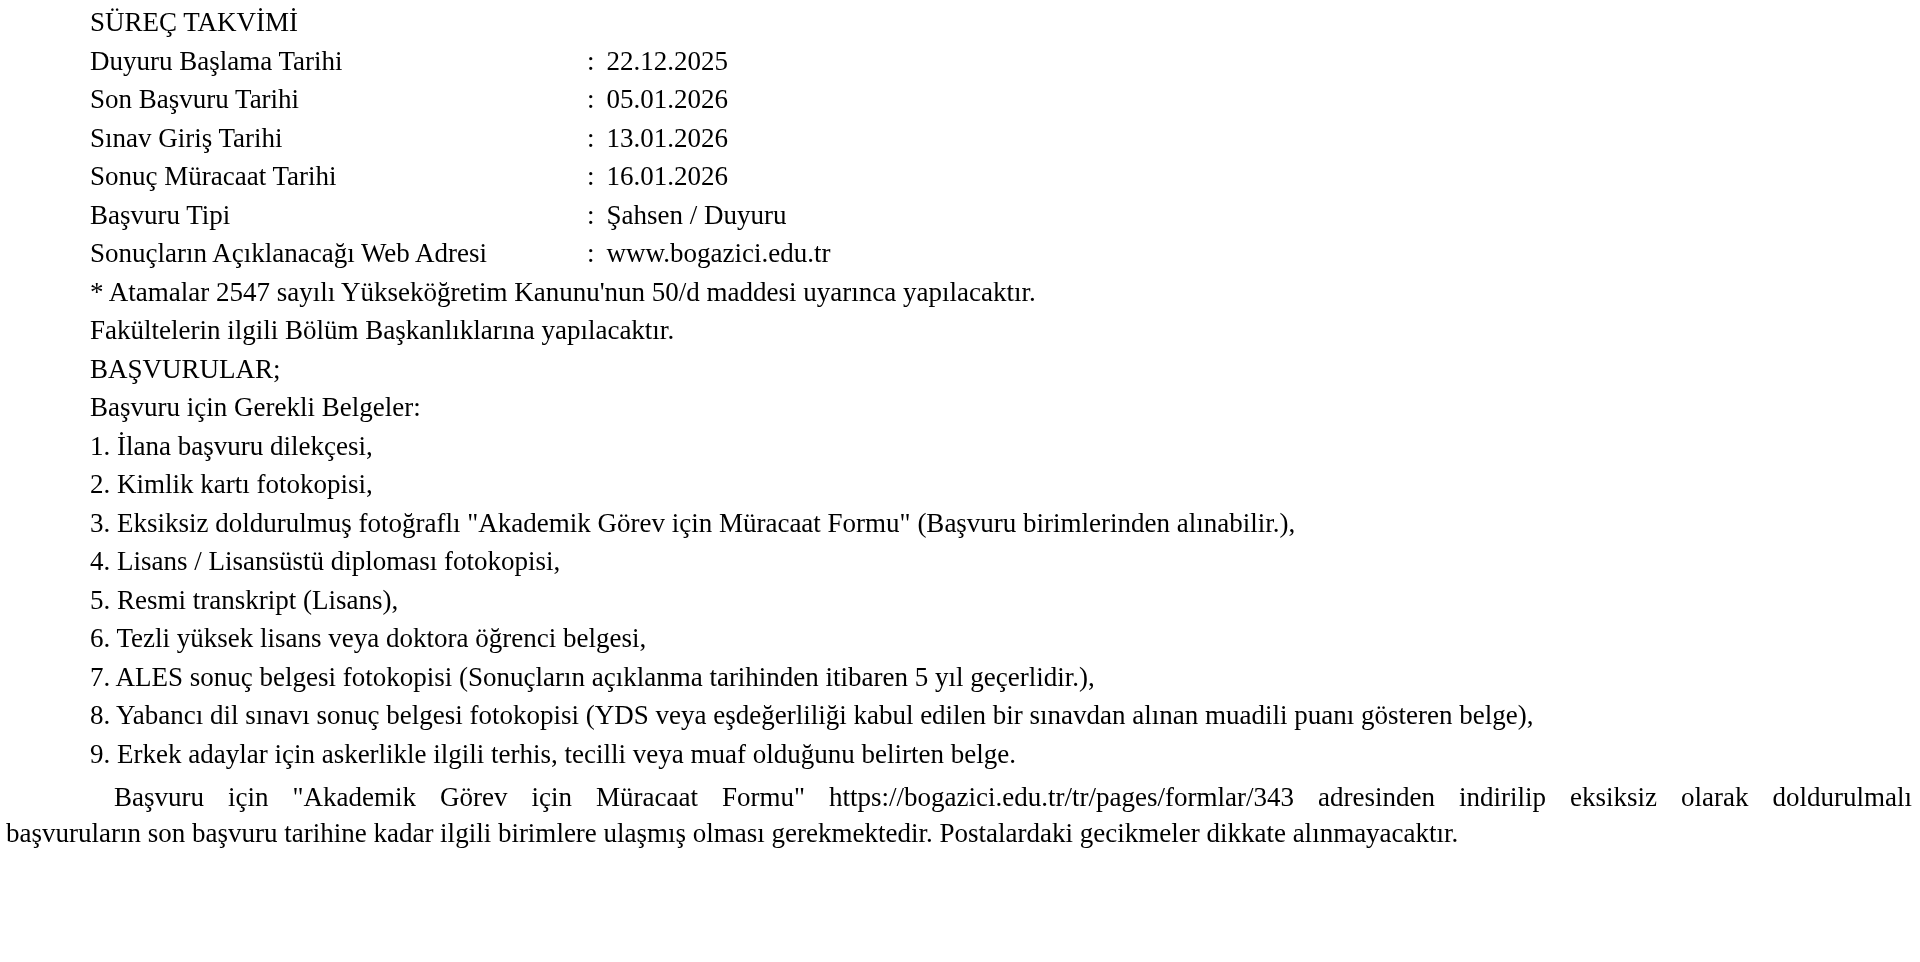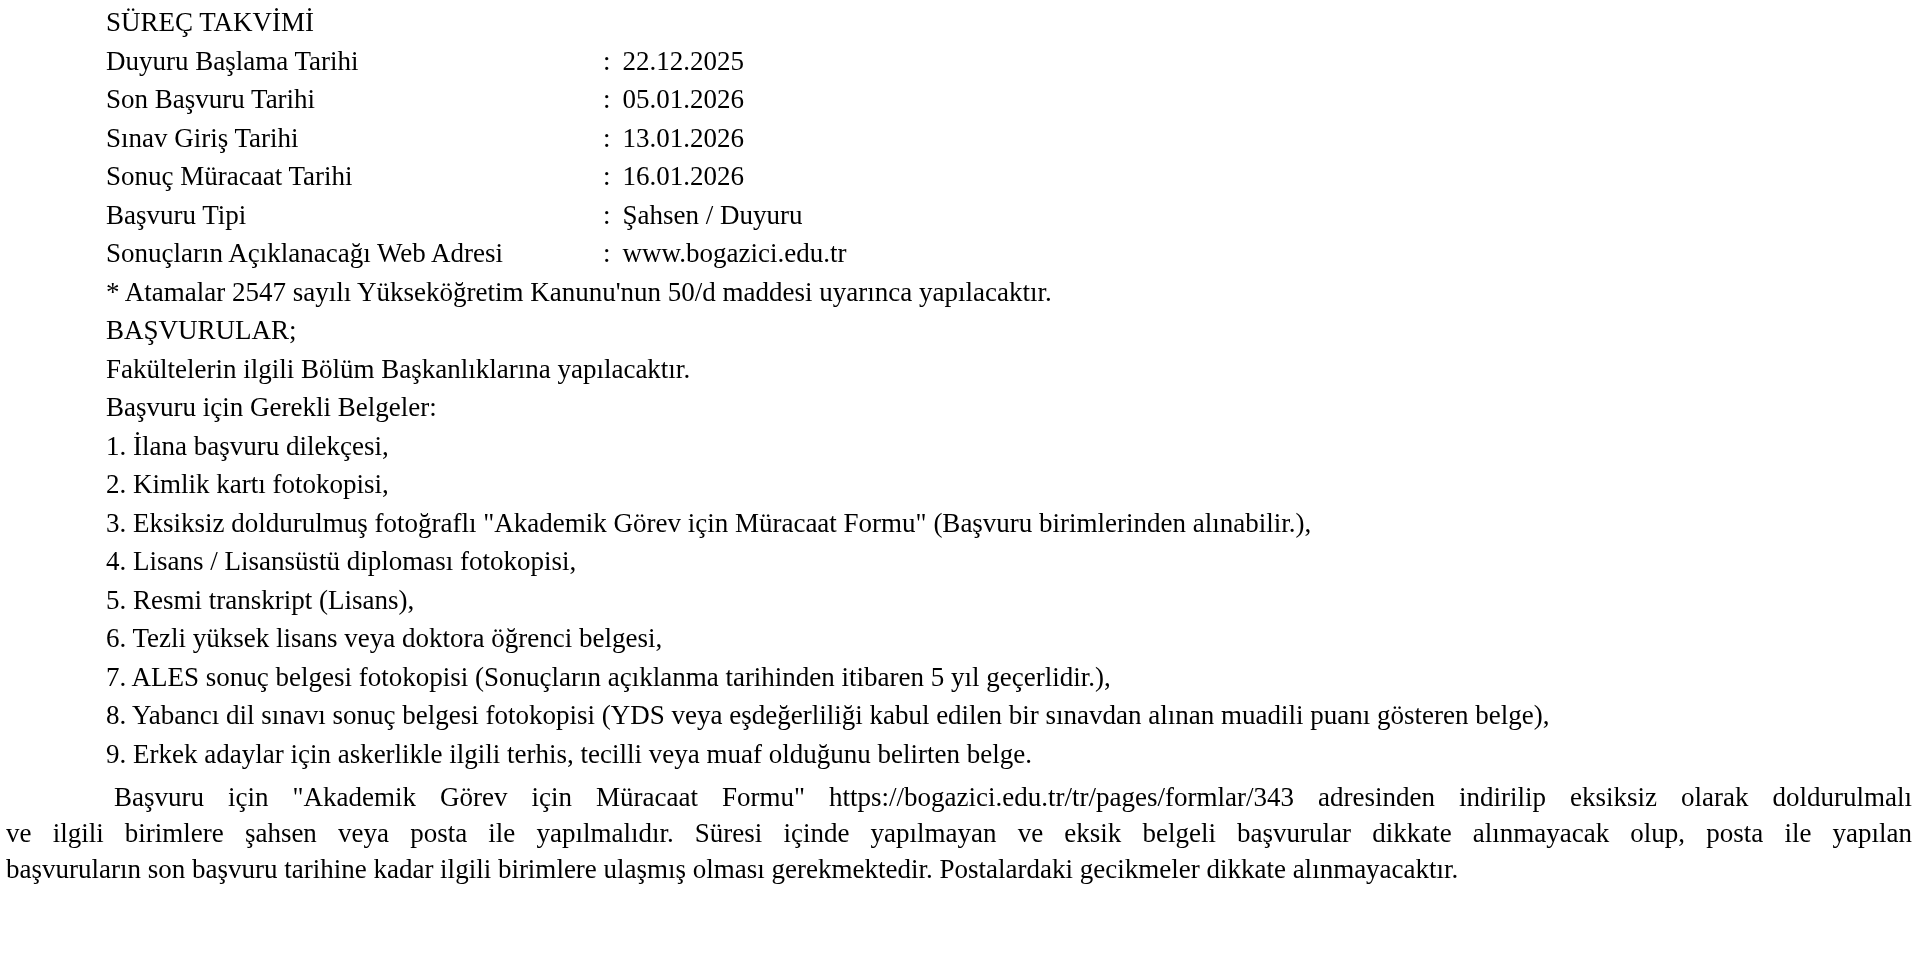--- a/index.html
+++ b/index.html
@@ -15,21 +15,20 @@
   .page {
     width: 1920px;
     height: 962px;
     padding: 3px 8px 0 6px;
     background: #ffffff;
   }
   .indented { padding-left: 84px; }
   .line {
     line-height: 38.5px;
     white-space: nowrap;
-    margin-left: 16px;
   }
   .kv-label { display: inline-block; min-width: 497px; }
   .kv-colon { display: inline-block; margin-right: 12px; }
   .paragraph { margin-top: 6px; }
   .para-line {
     line-height: 36px;
     text-justify: inter-word;
   }
   .para-line.justify {
     text-align: justify;
@@ -54,37 +53,36 @@
     <div class="line"><span class="kv-label">Sınav Giriş Tarihi</span><span class="kv-colon">:</span><span>13.01.2026</span></div>
 
     <div class="line"><span class="kv-label">Sonuç Müracaat Tarihi</span><span class="kv-colon">:</span><span>16.01.2026</span></div>
 
     <div class="line"><span class="kv-label">Başvuru Tipi</span><span class="kv-colon">:</span><span>Şahsen / Duyuru</span></div>
 
     <div class="line"><span class="kv-label">Sonuçların Açıklanacağı Web Adresi</span><span class="kv-colon">:</span><span>www.bogazici.edu.tr</span></div>
 
     <div class="line">* Atamalar 2547 sayılı Yükseköğretim Kanunu'nun 50/d maddesi uyarınca yapılacaktır.</div>
 
+    <div class="line">Fakültelerin ilgili Bölüm Başkanlıklarına yapılacaktır.</div>
+
     <div class="line">BAŞVURULAR;</div>
-
-    <div class="line">Fakültelerin ilgili Bölüm Başkanlıklarına yapılacaktır.</div>
 
     <div class="line">Başvuru için Gerekli Belgeler:</div>
 
     <div class="line">1. İlana başvuru dilekçesi,</div>
     <div class="line">2. Kimlik kartı fotokopisi,</div>
     <div class="line">3. Eksiksiz doldurulmuş fotoğraflı "Akademik Görev için Müracaat Formu" (Başvuru birimlerinden alınabilir.),</div>
     <div class="line">4. Lisans / Lisansüstü diploması fotokopisi,</div>
     <div class="line">5. Resmi transkript (Lisans),</div>
     <div class="line">6. Tezli yüksek lisans veya doktora öğrenci belgesi,</div>
     <div class="line">7. ALES sonuç belgesi fotokopisi (Sonuçların açıklanma tarihinden itibaren 5 yıl geçerlidir.),</div>
     <div class="line">8. Yabancı dil sınavı sonuç belgesi fotokopisi (YDS veya eşdeğerliliği kabul edilen bir sınavdan alınan muadili puanı gösteren belge),</div>
     <div class="line">9. Erkek adaylar için askerlikle ilgili terhis, tecilli veya muaf olduğunu belirten belge.</div>
 
   </section>
 
   <div class="paragraph">
     <div class="para-line first justify">Başvuru için "Akademik Görev için Müracaat Formu" https://bogazici.edu.tr/tr/pages/formlar/343 adresinden indirilip eksiksiz olarak doldurulmalı</div>
-    <div class="para-line justify">ve ilgili birimlere şahsen veya posta ile yapılmalıdır. Süresi içinde yapılmayan ve eksik belgeli başvurular dikkate alınmayacak olup, posta ile yapılan</div>
     <div class="para-line">başvuruların son başvuru tarihine kadar ilgili birimlere ulaşmış olması gerekmektedir. Postalardaki gecikmeler dikkate alınmayacaktır.</div>
   </div>
 
 </div>
 
 </body></html>

